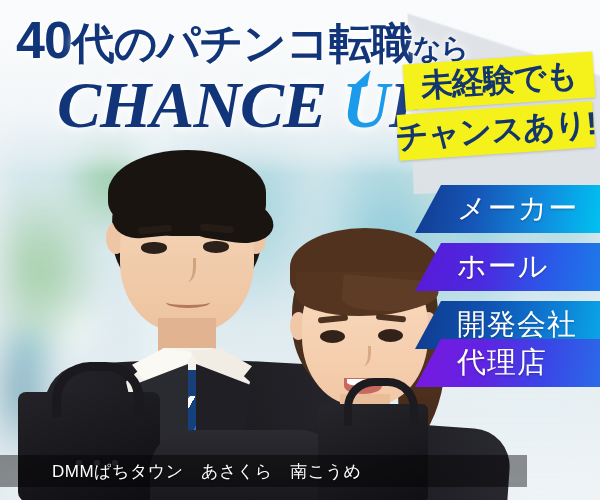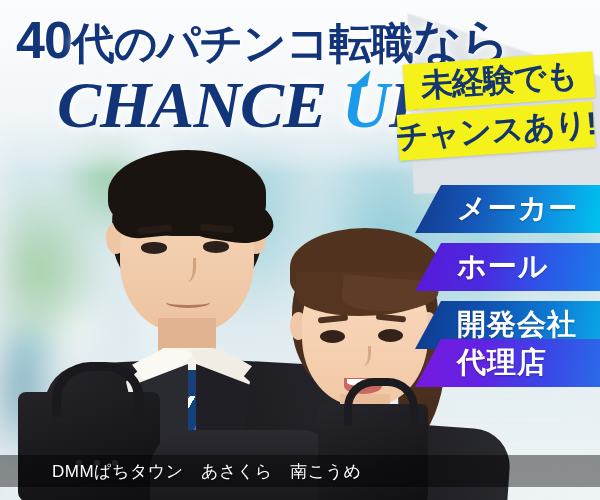--- a/index.html
+++ b/index.html
@@ -122,21 +122,21 @@
   .arm-fg{position:absolute;left:150px;top:430px;width:190px;height:72px;background:linear-gradient(180deg,#2b2b31,#18181d);border-radius:40px 40px 0 0;}
 
   
   .headline{
     position:absolute;left:16px;top:14px;
     font-size:43px;line-height:1;font-weight:700;
     color:#12357a;letter-spacing:-1px;white-space:nowrap;
     text-shadow:0 0 7px rgba(255,255,255,.95),0 0 14px rgba(255,255,255,.85),1px 1px 0 rgba(255,255,255,.8);
   }
   .headline .big{font-size:52px;}
-  .headline .nara{font-size:48px;}
+  .headline .nara{font-size:28px;}
 
   .logo{
     position:absolute;left:18px;top:72px;white-space:nowrap;
     font-family:"Liberation Serif","DejaVu Serif",serif;
     font-style:italic;font-weight:700;
     font-size:66px;line-height:1;letter-spacing:-1px;
     color:#12357a;
     text-shadow:0 0 8px rgba(255,255,255,.95),0 0 16px rgba(255,255,255,.8);
     margin-left:39px;
   }
@@ -162,33 +162,33 @@
 
   
   .bars{position:absolute;left:0;top:0;width:600px;height:500px;}
   .bar{
     position:absolute;right:0;height:48px;width:185px;
     clip-path:polygon(26px 0,100% 0,100% 100%,0 100%);
     display:flex;align-items:center;
     box-shadow:0 2px 5px rgba(0,0,0,.22);
   }
   .bar span{
-    color:#fff;font-size:29px;font-weight:700;letter-spacing:1px;
+    color:#fff;font-size:29px;font-weight:400;letter-spacing:1px;
     margin-left:42px;white-space:nowrap;
     text-shadow:0 1px 2px rgba(0,0,0,.28);
   }
   .bar-1{top:185px;background:linear-gradient(100deg,#123a8e 0%,#1557b8 34%,#0f8fe0 70%,#00c2f0 100%);}
   .bar-2{top:243px;background:linear-gradient(100deg,#5a18d8 0%,#4b2ae0 38%,#2a59e8 72%,#1d7ae8 100%);text-align:right;}
   .bar-3{top:301px;background:linear-gradient(100deg,#0f3a8c 0%,#0f54b4 40%,#0d7fd6 75%,#0aa6e6 100%);}
   .bar-4{top:339px;background:linear-gradient(100deg,#7a18e0 0%,#6123e2 36%,#3a46e6 70%,#2b6ae8 100%);}
   .bar-5{top:417px;background:linear-gradient(100deg,#0d44ae 0%,#0e6ccd 40%,#0d9ae4 74%,#12cbf2 100%);}
 
   
   .credit{
-    position:absolute;left:0;top:455px;width:600px;height:32px;
+    position:absolute;left:0;top:455px;width:527px;height:32px;
     background:rgba(0,0,0,.42);
     display:flex;align-items:center;
   }
   .credit span{
     color:#fff;font-size:17px;letter-spacing:.5px;margin-left:52px;
     text-shadow:0 1px 2px rgba(0,0,0,.6);white-space:nowrap;
   }
 </style>
 </head>
 <body>

